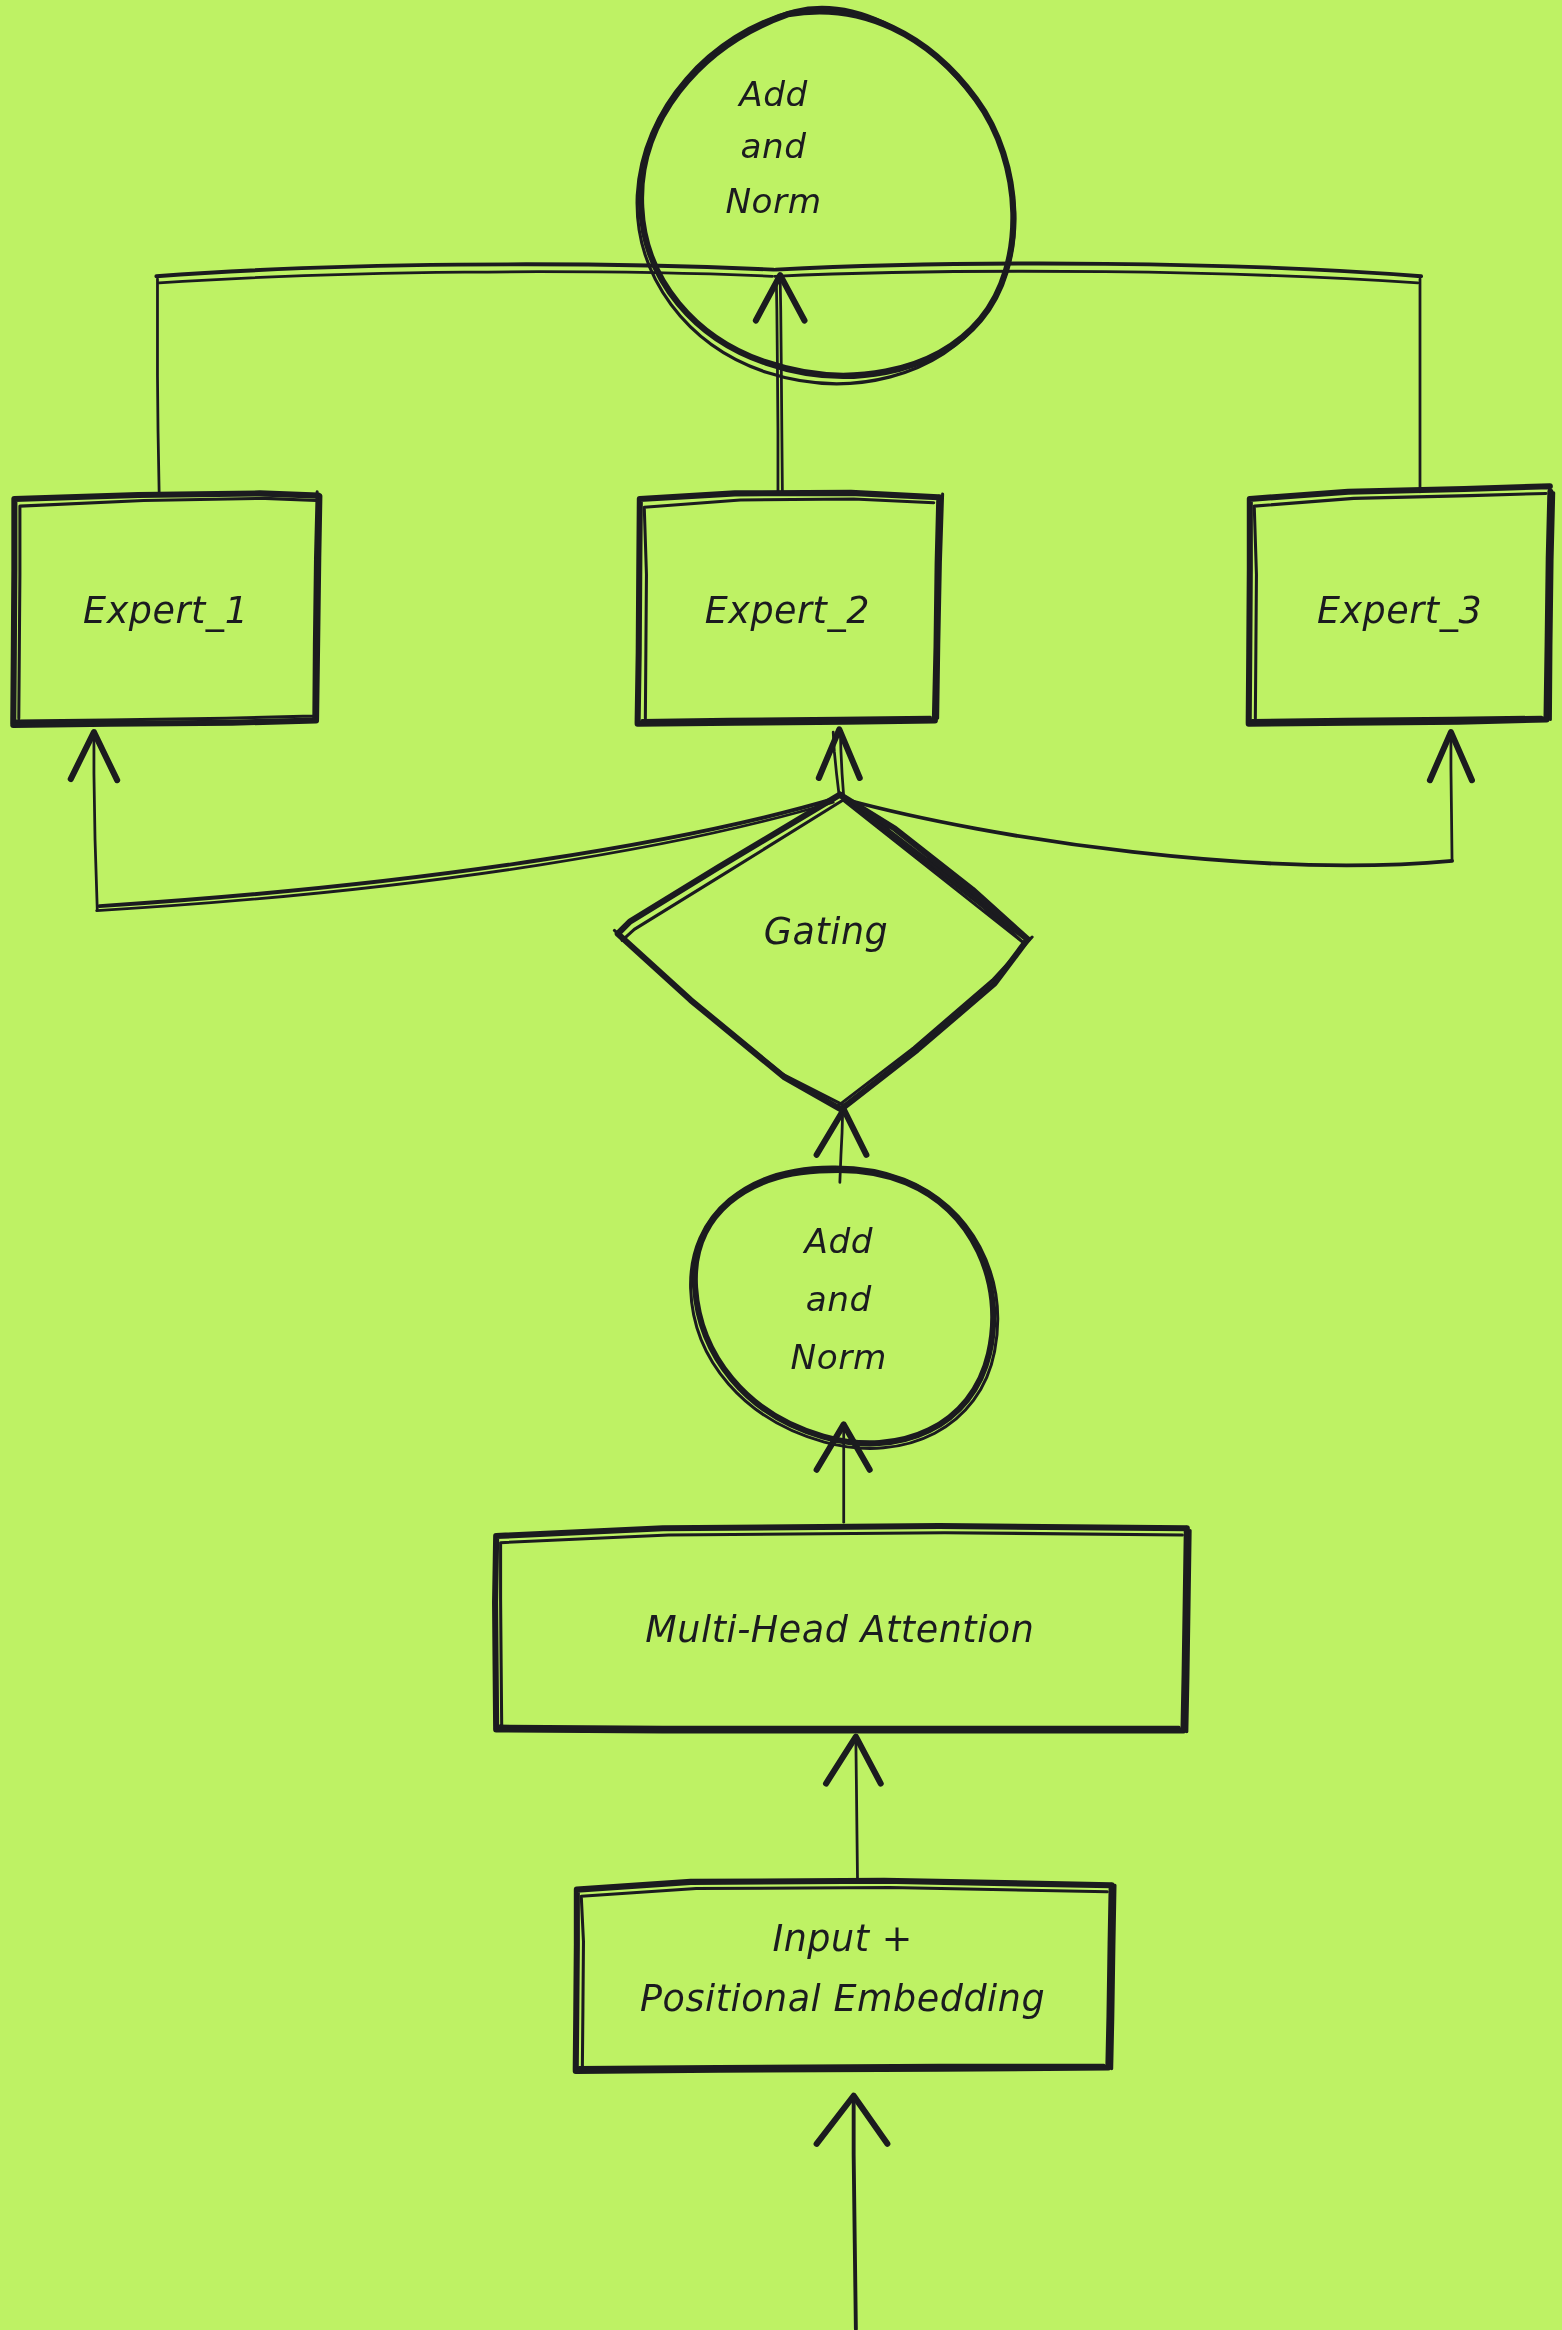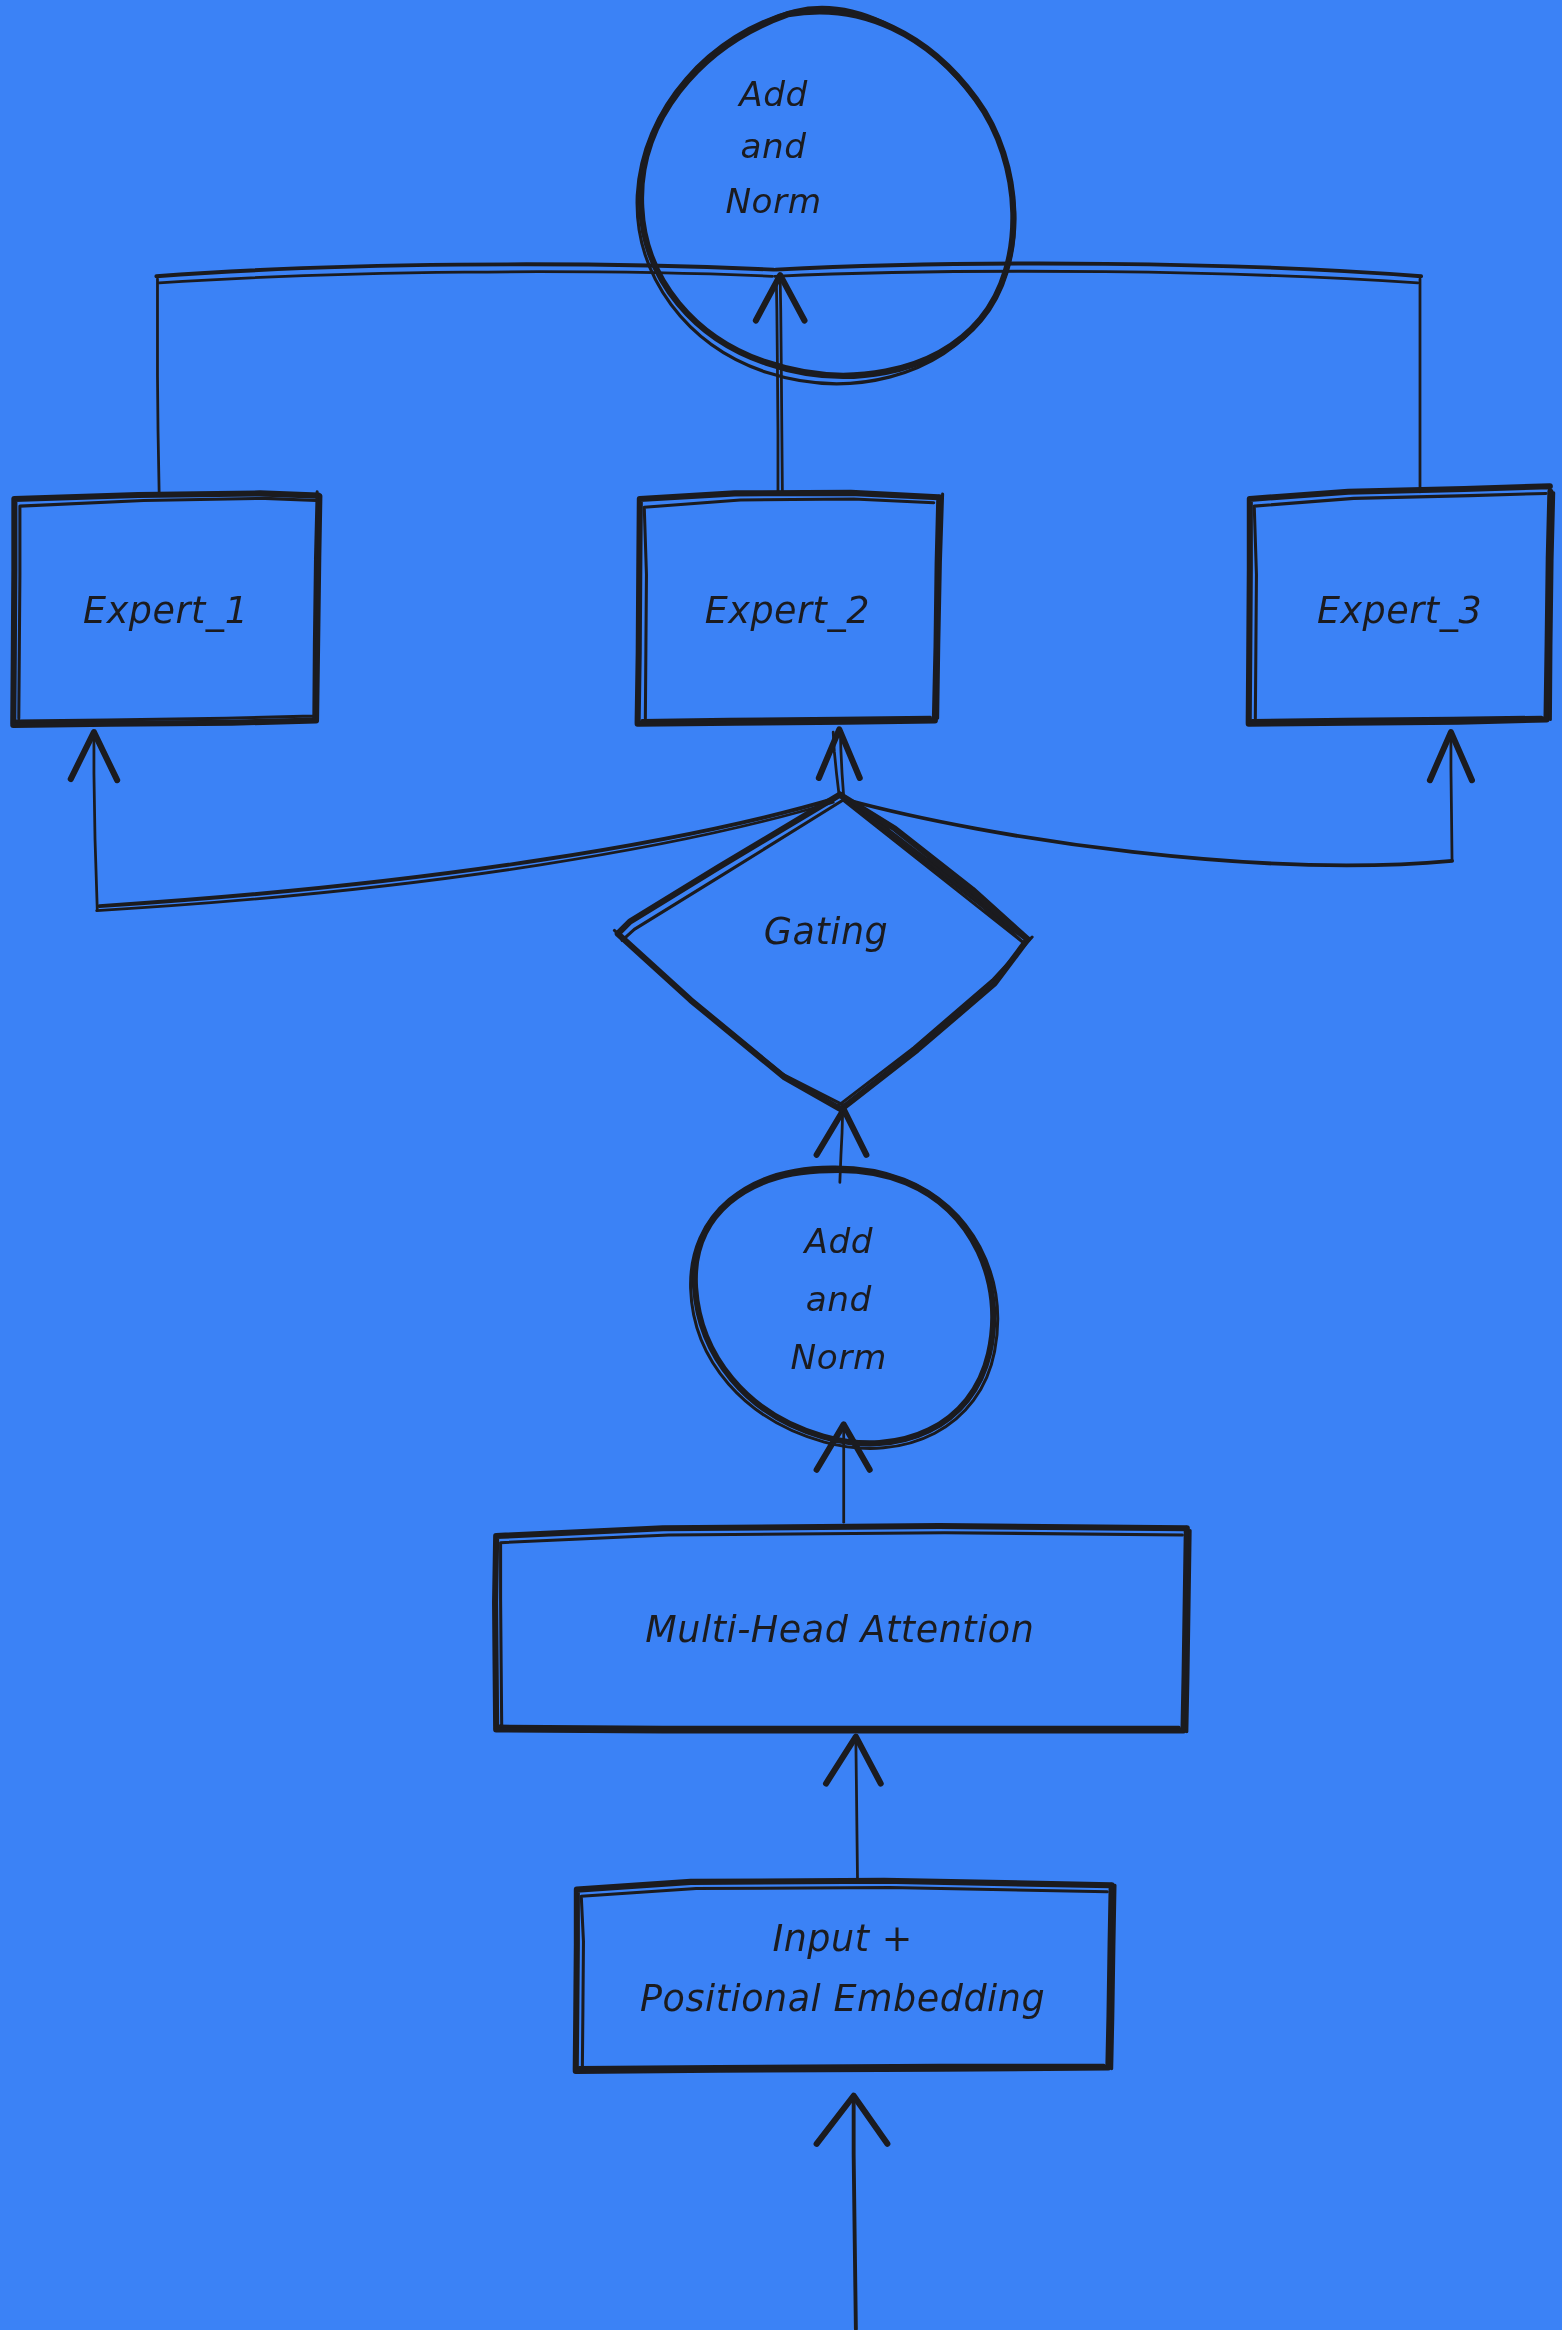--- a/index.html
+++ b/index.html
@@ -8,21 +8,21 @@
     padding: 0;
     background: #ffffff;
   }
   body {
     font-family: "DejaVu Sans", sans-serif;
   }
   #canvas-wrap {
     position: relative;
     width: 1562px;
     height: 2330px;
-    background: #3b82f6;
+    background: #bef264;
     overflow: hidden;
   }
   svg#diagram {
     position: absolute;
     left: 0;
     top: 0;
     width: 1562px;
     height: 2330px;
     display: block;
   }

